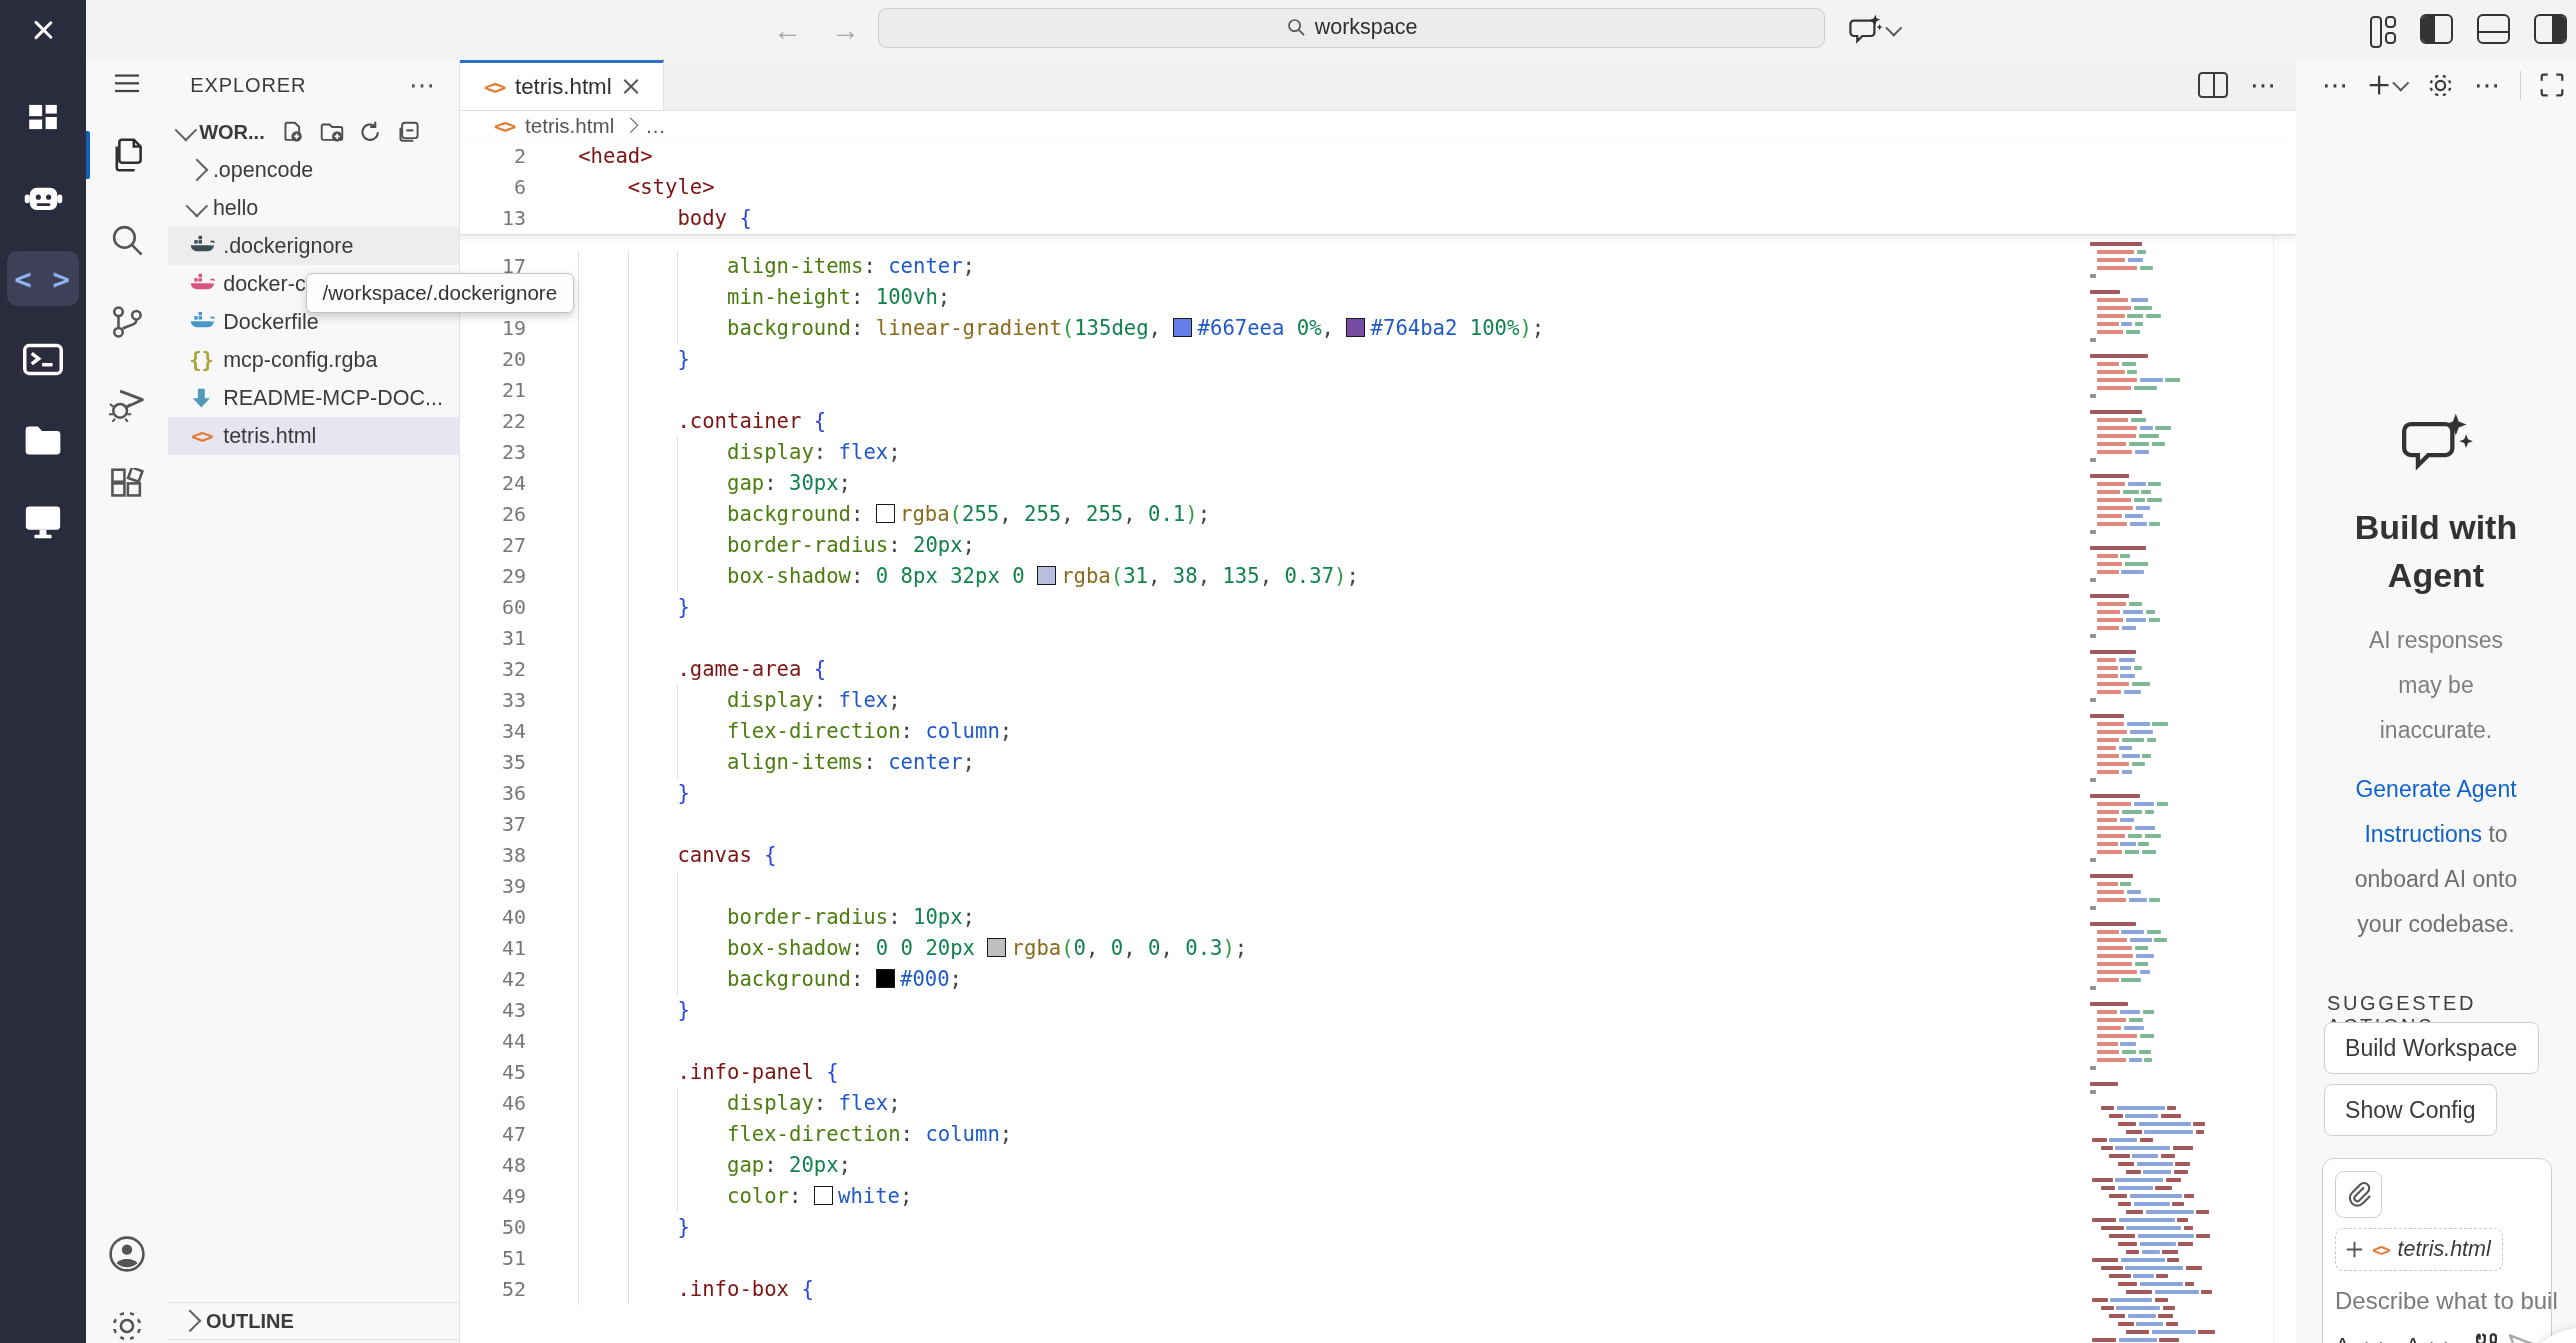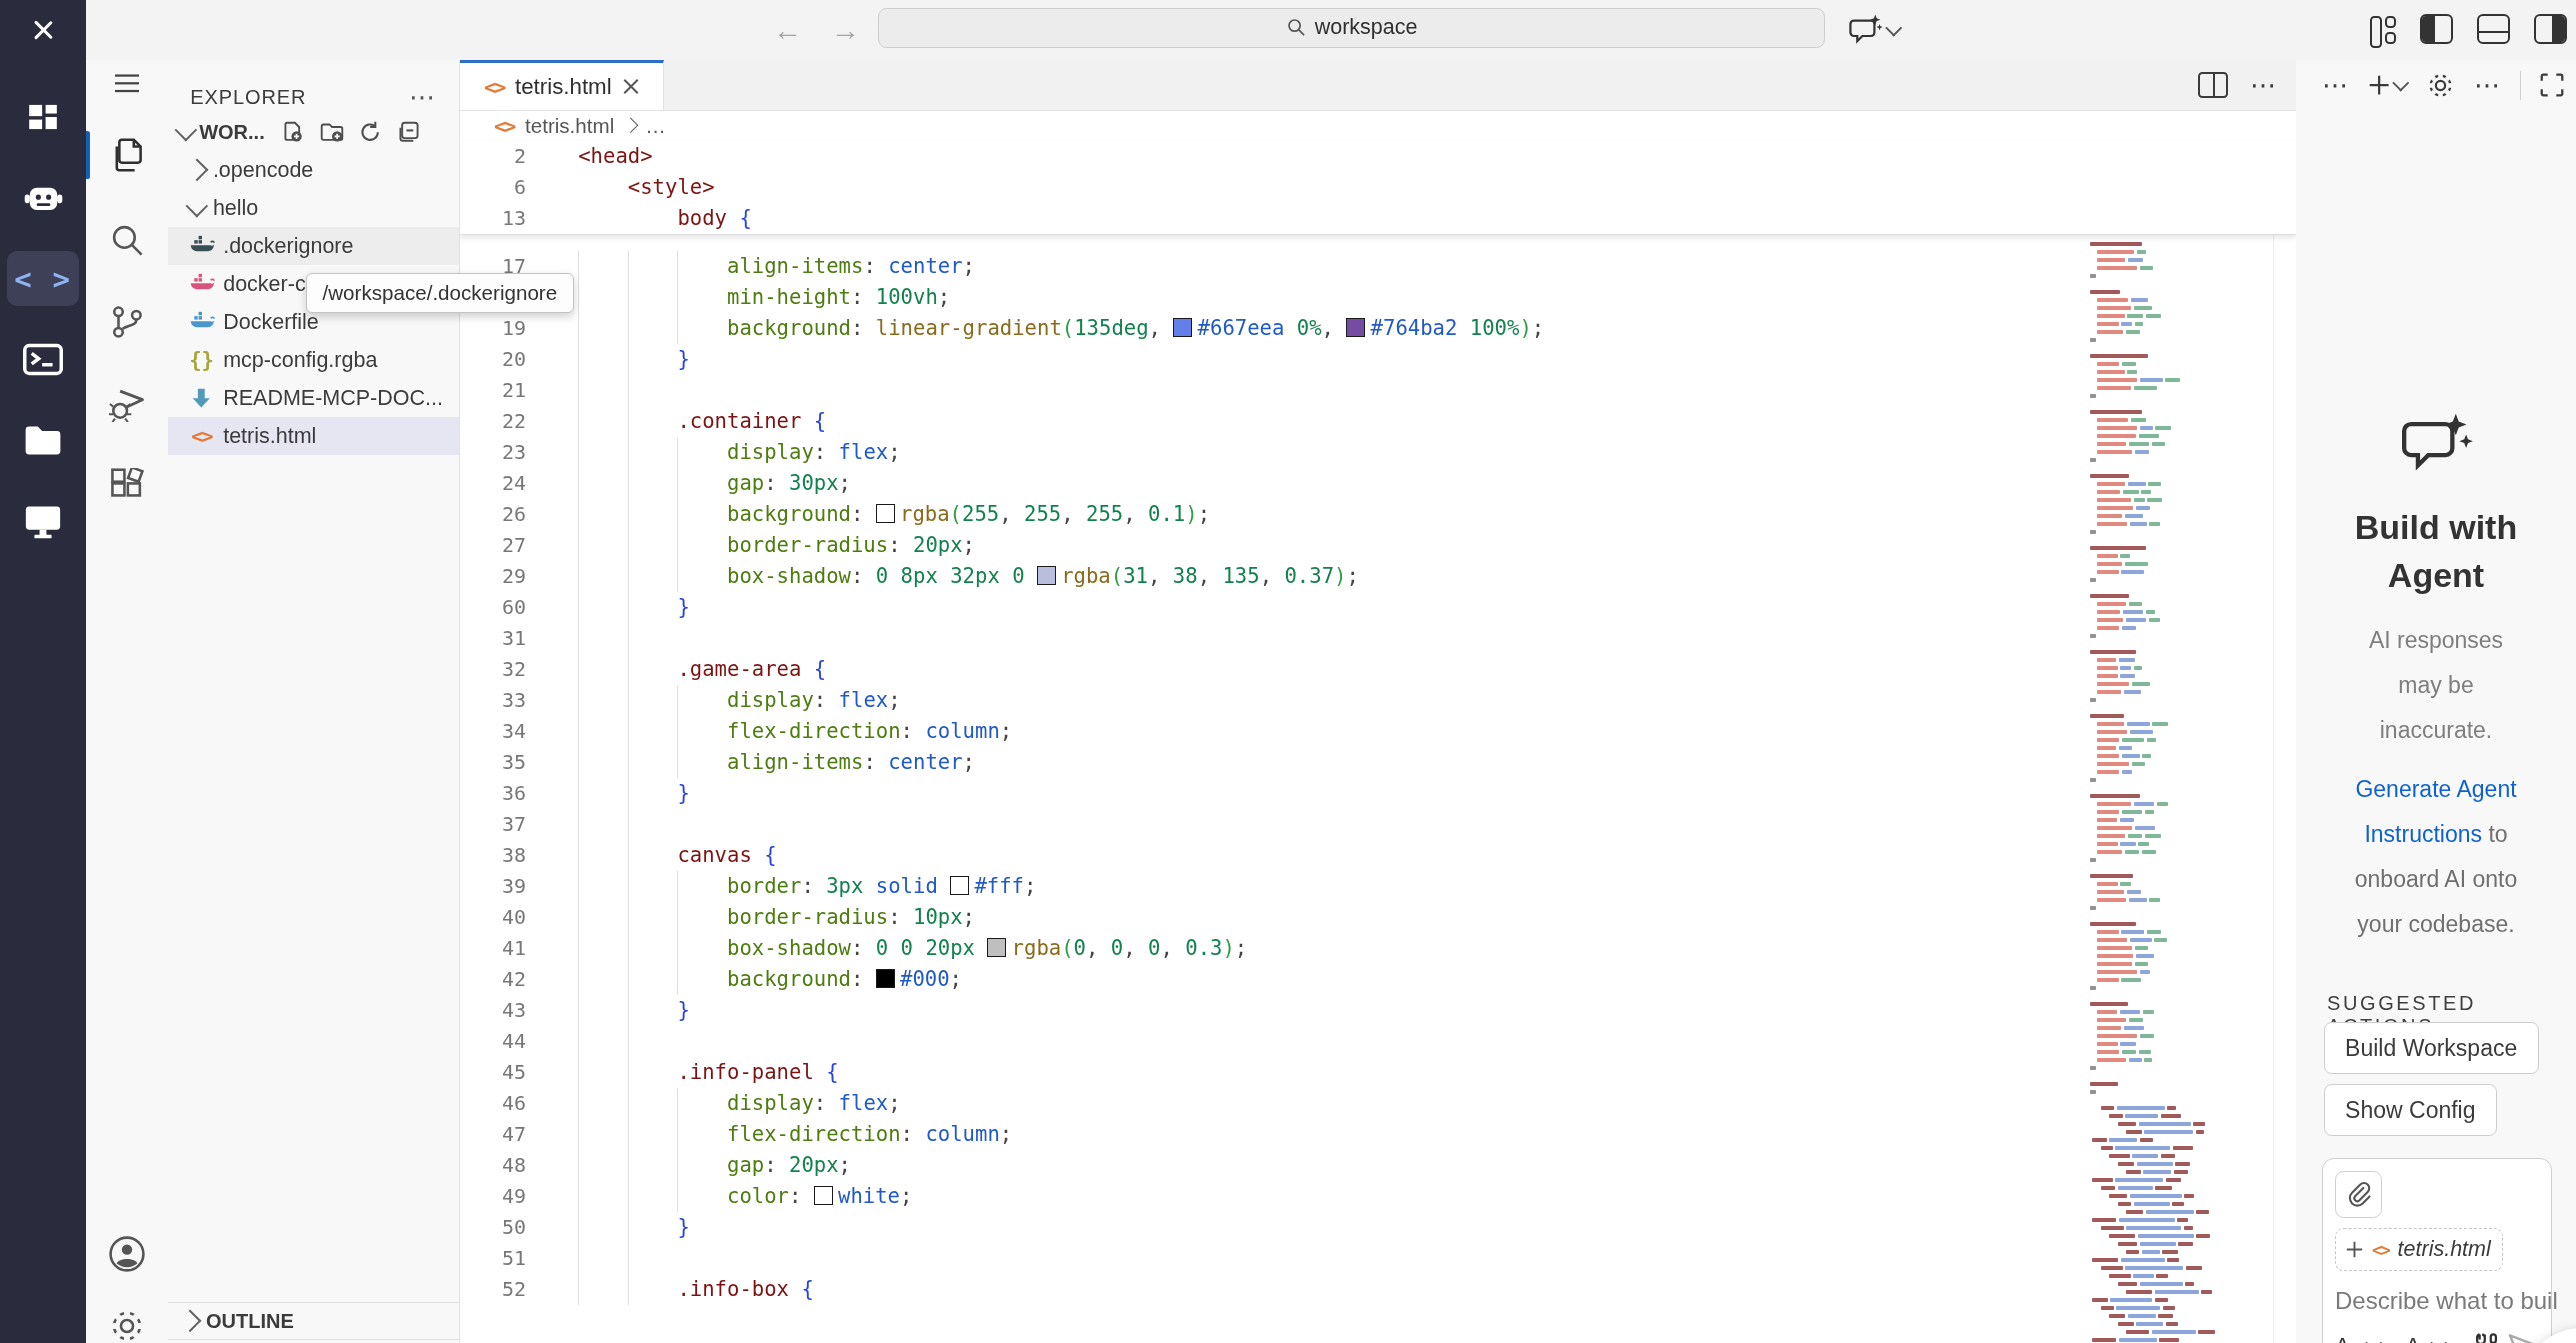--- a/index.html
+++ b/index.html
@@ -35,21 +35,21 @@
   .rail-btn.active{background:#3e4057;}
   .code-glyph{font-family:"DejaVu Sans Mono",monospace;font-weight:bold;font-size:29px;color:#8fb3f2;letter-spacing:1.7px}
 
   
   #activitybar{left:86px;top:60px;width:82px;height:1284px;background:#f8f8f8;border-right:0.9px solid #e2e2e2;}
   .act-btn{position:absolute;left:0;width:82px;height:62px;display:flex;align-items:center;justify-content:center;color:#424242}
   #act-indicator{left:0;top:71px;width:4.3px;height:48px;background:#0f62b6;border-radius:0 2.6px 2.6px 0;}
 
   
   #sidebar{left:168px;top:60px;width:291px;height:1284px;background:#f8f8f8;border-right:0.9px solid #e2e2e2;}
-  #explorer-header{position:absolute;left:0;top:12px;width:100%;height:50px;display:flex;align-items:center;padding:0 22.3px;box-sizing:border-box;}
+  #explorer-header{position:absolute;left:0;top:0;width:100%;height:50px;display:flex;align-items:center;padding:0 22.3px;box-sizing:border-box;}
   #explorer-title{font-size:20px;letter-spacing:0.9px;color:#3b3b3b}
   #explorer-more{margin-left:auto;font-size:26px;color:#565656;letter-spacing:1.7px}
   #ws-row{position:absolute;left:0;top:53px;width:100%;height:38px;display:flex;align-items:center;padding-left:10.3px;box-sizing:border-box;gap:5.2px}
   #ws-label{font-weight:bold;font-size:20px;color:#3b3b3b}
   #ws-actions{display:flex;gap:15.5px;margin-left:12px;color:#4d4d4d}
   .chev{width:13.7px;height:13.7px;border-right:2.1px solid #616161;border-bottom:2.1px solid #616161;flex:none}
   .chev.down{transform:rotate(45deg);margin-top:-5.2px}
   .chev.right{transform:rotate(-45deg)}
   #tree{position:absolute;left:0;top:91px;width:100%;}
   .trow{height:38px;display:flex;align-items:center;padding-left:20.6px;box-sizing:border-box;gap:8.6px;font-size:21.5px;color:#3b3b3b;white-space:nowrap;overflow:hidden}
@@ -540,21 +540,20 @@
         <span class="gl" style="left:118px"></span>
         <span class="gl" style="left:168px"></span>
         <span class="ln">38</span>
         <pre class="cpre">            <span class="tk-sel">canvas </span><span class="tk-brace">{</span></pre>
       </div>
       <div class="crow">
         <span class="gl" style="left:118px"></span>
         <span class="gl" style="left:168px"></span>
         <span class="gl" style="left:217px"></span>
         <span class="ln">39</span>
-        <pre class="cpre">                <span class="tk-prop">border</span><span class="tk-pun">: </span><span class="tk-num">3px </span><span class="tk-val">solid </span><span class="sw" style="background:#ffffff"></span><span class="tk-val">#fff</span><span class="tk-pun">;</span></pre>
       </div>
       <div class="crow">
         <span class="gl" style="left:118px"></span>
         <span class="gl" style="left:168px"></span>
         <span class="gl" style="left:217px"></span>
         <span class="ln">40</span>
         <pre class="cpre">                <span class="tk-prop">border-radius</span><span class="tk-pun">: </span><span class="tk-num">10px</span><span class="tk-pun">;</span></pre>
       </div>
       <div class="crow">
         <span class="gl" style="left:118px"></span>

